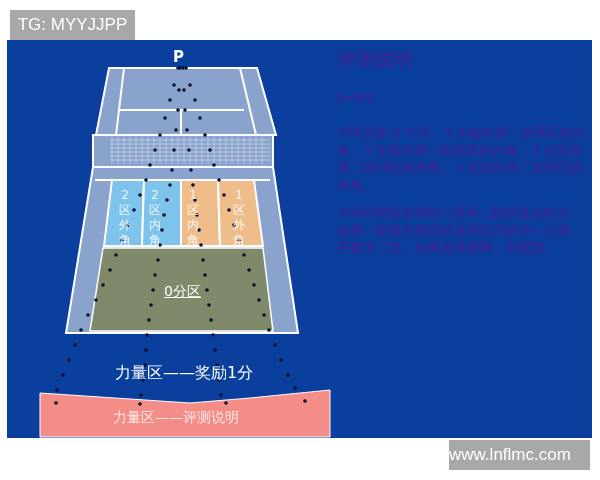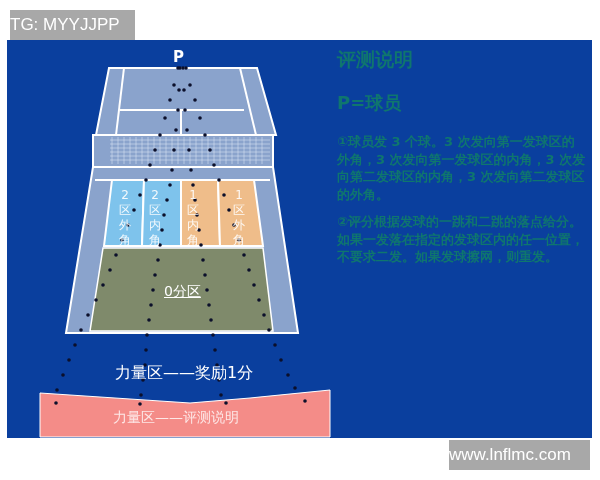--- a/index.html
+++ b/index.html
@@ -1,23 +1,23 @@
 <!DOCTYPE html>
 <html><head>
 <meta charset="utf-8">
 <style>
   html,body{margin:0;padding:0;background:#ffffff;}
   body{width:600px;height:480px;position:relative;overflow:hidden;font-family:"DejaVu Sans","Liberation Sans",sans-serif;}
   .panel{position:absolute;left:7px;top:40px;width:585px;height:398px;background:#0a3f9e;}
-  .wm-top{position:absolute;left:10px;top:10px;width:125px;height:30px;background:#a8a8a8;color:#fff;font-family:"Liberation Sans",sans-serif;font-size:17px;line-height:30px;}
+  .wm-top{position:absolute;left:10px;top:10px;width:125px;height:30px;background:#a8a8a8;color:#fff;font-family:"Liberation Sans",sans-serif;font-size:17px;line-height:30px;text-align:center;}
   .wm-bottom{position:absolute;left:449px;top:440px;width:141px;height:30px;background:#a8a8a8;color:#fff;font-family:"Liberation Sans",sans-serif;font-size:17px;line-height:30px;text-align:left;}
   svg.court{position:absolute;left:0;top:0;}
-  .legend{position:absolute;left:337px;top:47px;width:250px;color:#0f766e;font-weight:bold;}
+  .legend{position:absolute;left:337px;top:47px;width:250px;color:#4c1d95;}
   .legend .title{font-size:19px;margin:0 0 18px 0;}
-  .legend .line{font-size:18px;margin:0 0 18px 0;}
+  .legend .line{font-size:11px;margin:0 0 18px 0;}
   .legend .para{font-size:13px;line-height:17.5px;margin:0 0 10px 0;}
   .lbl{position:absolute;color:#fff;}
 </style>
 </head>
 <body>
 
 <div class="wm-top">TG: MYYJJPP</div>
 
 <div class="panel"></div>
 

